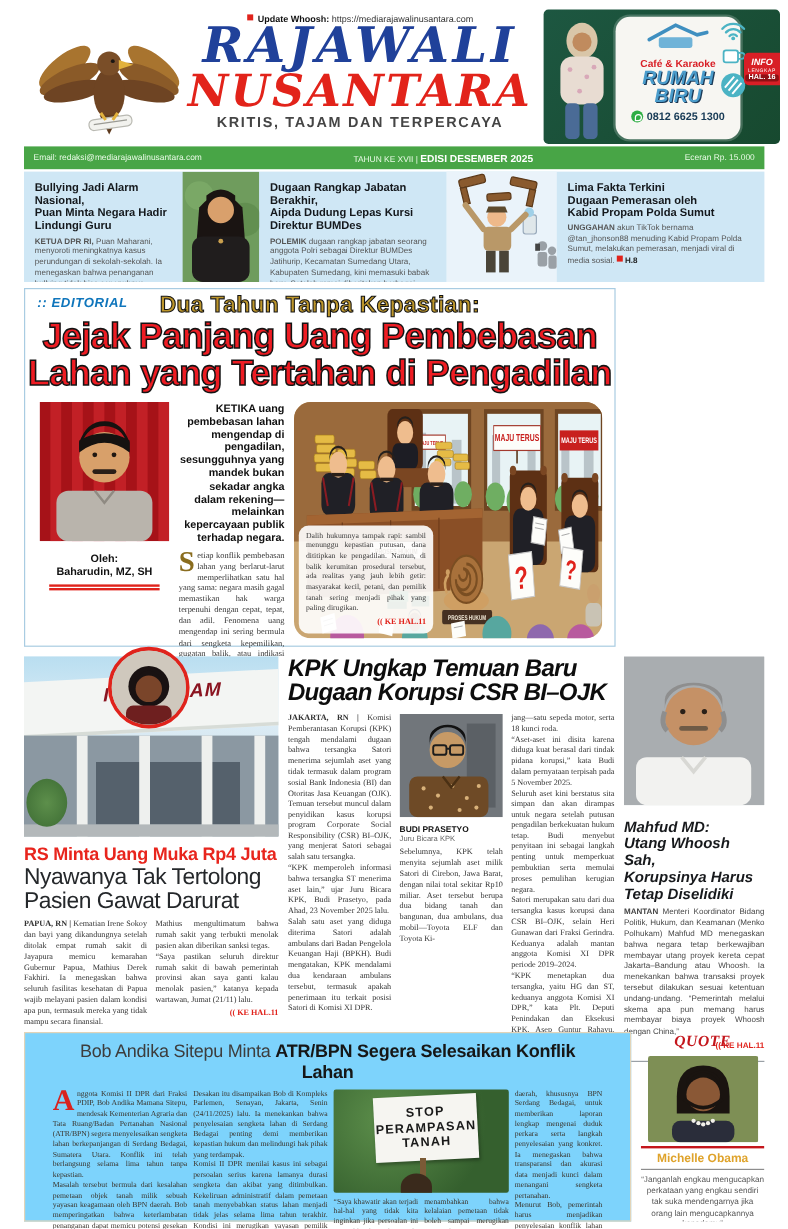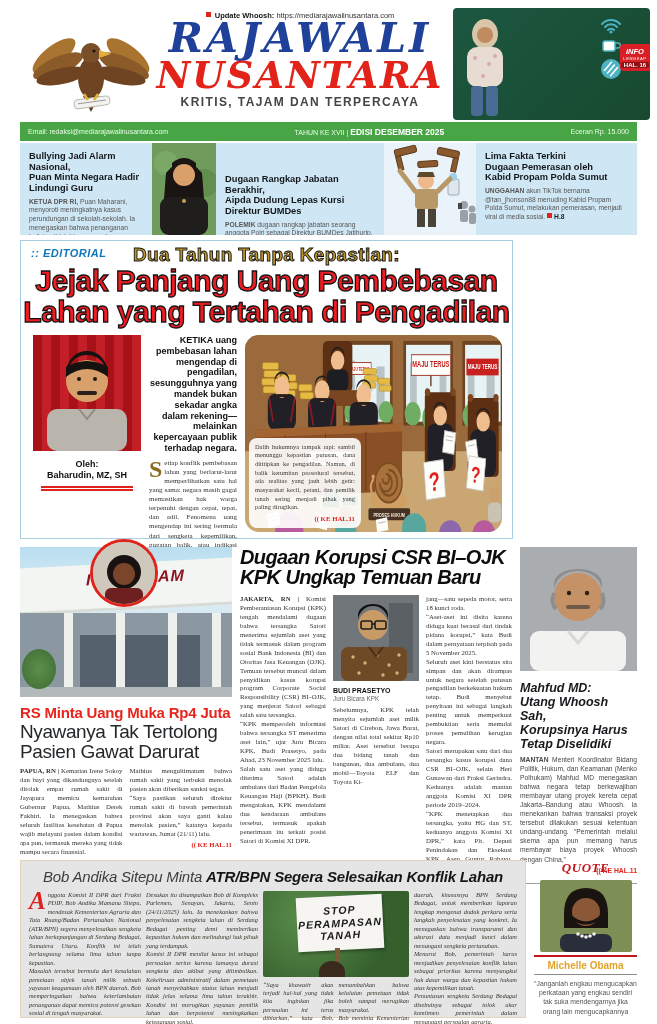--- a/index.html
+++ b/index.html
@@ -103,21 +103,21 @@
   .kpkcap1{font-weight:bold;font-size:7px;margin-top:2px;color:#111;}
   .kpkcap2{font-size:6.3px;color:#666;margin-bottom:3px;}
 
   .mahcol{flex:1;}
   .mahhead{font-weight:bold;font-style:italic;font-size:12.5px;line-height:1.12;color:#17191c;margin-top:6px;}
   .mahbody{margin-top:4px;font-size:6.7px;line-height:1.35;color:#474747;text-align:justify;}
   .mahdiv{border-bottom:1px solid #9aa0a6;margin-top:8px;}
 
   
   .botrow{left:20px;top:860px;width:617px;height:158px;display:flex;gap:8px;}
-  .beige{width:506px;flex:none;background:#e5e5e5;border:1px solid #e2d4b8;box-sizing:border-box;padding:5px 8px;font-style:italic;}
+  .beige{width:506px;flex:none;background:#7dd3fc;border:1px solid #e2d4b8;box-sizing:border-box;padding:5px 23px;}
   .bobhead{text-align:center;font-size:15px;color:#3d3d3d;margin:2px 0 6px;letter-spacing:-.2px;}
   .bobhead b{color:#161616;}
   .bobcols{display:flex;gap:5px;}
   .bobcols .c{font-size:6.4px;line-height:1.32;color:#3a342c;}
   .c1,.c2{width:112px;flex:none;}
   .c4{flex:1;}
   .midblk{width:146px;flex:none;}
   .dcA{float:left;font-size:25px;line-height:.8;font-weight:bold;color:#d8231f;padding-right:2px;font-family:"Liberation Serif",serif;}
   .protest{position:relative;width:146px;height:86px;background:radial-gradient(circle at 30% 30%,#5d8f4b,#35602e 70%);overflow:hidden;border-radius:2px;}
   .placard{position:absolute;left:34px;top:5px;width:86px;height:54px;background:#f6f5f1;transform:rotate(-3deg);
@@ -177,20 +177,33 @@
     <ellipse cx="26" cy="20" rx="13" ry="15" fill="#d9c6a8"></ellipse>
     <circle cx="26" cy="21" r="8" fill="#c08b5e"></circle>
     <rect x="8" y="33" width="36" height="40" rx="10" fill="#e8dcd2"></rect>
     <circle cx="16" cy="44" r="2" fill="#d8a8b8"></circle>
       <circle cx="30" cy="50" r="2" fill="#d8a8b8"></circle>
     <circle cx="24" cy="62" r="2" fill="#d8a8b8"></circle>
       <circle cx="36" cy="42" r="2" fill="#d8a8b8"></circle>
     <rect x="12" y="72" width="12" height="30" rx="4" fill="#4a6b96"></rect>
     <rect x="27" y="72" width="12" height="30" rx="4" fill="#4a6b96"></rect>
   </svg>
+  <div class="card">
+    <svg class="house" width="56" height="26" viewBox="0 0 56 26">
+      <path d="M4,16 L26,4 L44,12 L52,10" fill="none" stroke="#3f8fc0" stroke-width="3" stroke-linecap="round"></path>
+      <rect x="12" y="14" width="28" height="9" rx="2" fill="#6fb3d8"></rect>
+    </svg>
+    <div class="cat">Café &amp; Karaoke</div>
+    <div class="nm">RUMAH</div>
+    <div class="nm">BIRU</div>
+    <div class="phone">
+      <span class="wa"></span>
+      <span>0812 6625 1300</span>
+    </div>
+  </div>
   <div class="icons">
     <svg width="22" height="18" viewBox="0 0 22 18">
       <path d="M2,8 a12,12 0 0 1 18,0 M5,11 a8,8 0 0 1 12,0 M8,14 a4,4 0 0 1 6,0" fill="none" stroke="#4bb3c4" stroke-width="2" stroke-linecap="round"></path>
       <circle cx="11" cy="16" r="1.6" fill="#4bb3c4"></circle>
     </svg>
     <svg width="20" height="16" viewBox="0 0 20 16">
       <rect x="2" y="3" width="12" height="10" rx="2" fill="#fff" stroke="#4bb3c4" stroke-width="1.5"></rect>
       <path d="M14,5 h3 a2,2 0 0 1 0,5 h-3" fill="none" stroke="#4bb3c4" stroke-width="1.5"></path>
     </svg>
     <svg width="22" height="22" viewBox="0 0 22 22">
@@ -222,21 +235,21 @@
       <rect width="64" height="92" fill="#6f9c5d"></rect>
       <circle cx="14" cy="20" r="12" fill="#7fae6b" opacity=".7"></circle>
         <circle cx="52" cy="40" r="14" fill="#5d8a4c" opacity=".7"></circle>
       <path d="M14,30 q18,-22 36,0 l2,26 h-40 z" fill="#1a1412"></path>
       <circle cx="32" cy="32" r="11" fill="#d9a06c"></circle>
       <path d="M20,26 q12,-12 24,0 l0,-6 q-12,-10 -24,0 z" fill="#1a1412"></path>
       <rect x="8" y="54" width="48" height="38" rx="9" fill="#201d1d"></rect>
       <circle cx="32" cy="58" r="2" fill="#caa04e"></circle>
     </svg>
   </div>
-  <div class="titem" style="width:168px;margin-top:23px;">
+  <div class="titem" style="width:156px;">
     <h3 class="pre">Dugaan Rangkap Jabatan Berakhir,
 Aipda Dudung Lepas Kursi Direktur BUMDes</h3>
     <p><b>POLEMIK</b><span> dugaan rangkap jabatan seorang anggota Polri sebagai Direktur BUMDes Jatihurip, Kecamatan Sumedang Utara, Kabupaten Sumedang, kini memasuki babak baru. Setelah ramai diberitakan berbagai media. </span><span class="sq"></span><span class="pr">H.11</span></p>
   </div>
   <div class="cellcartoon">
     <svg width="92" height="92" viewBox="0 0 92 92">
       <g stroke="#5d3a1a" stroke-width="1" fill="#8a5a2e">
         <g transform="rotate(-14 24 14)">
             <rect x="12" y="4" width="22" height="7" rx="2"></rect>
             <rect x="12" y="11" width="5" height="14"></rect>
@@ -524,22 +537,22 @@
       <div class="c serif jus"><b>PAPUA, RN |</b><span> Kematian Irene Sokoy dan bayi yang dikandungnya setelah ditolak empat rumah sakit di Jayapura memicu kemarahan Gubernur Papua, Mathius Derek Fakhiri. Ia menegaskan bahwa seluruh fasilitas kesehatan di Papua wajib melayani pasien dalam kondisi apa pun, termasuk mereka yang tidak mampu secara finansial.</span></div>
       <div class="c serif jus"><span class="pre">Mathius mengultimatum bahwa rumah sakit yang terbukti menolak pasien akan diberikan sanksi tegas.
 “Saya pastikan seluruh direktur rumah sakit di bawah pemerintah provinsi akan saya ganti kalau menolak pasien,” katanya kepada wartawan, Jumat (21/11) lalu.</span>
         <div class="refline">(( KE HAL.11</div>
       </div>
     </div>
   </div>
 
   <div class="kpkcol">
     <div class="kpkhead">
+      <div>KPK Ungkap Temuan Baru</div>
       <div>Dugaan Korupsi CSR BI–OJK</div>
-      <div>KPK Ungkap Temuan Baru</div>
     </div>
     <div class="kpkcols">
       <div class="c serif jus"><b>JAKARTA, RN |</b><span class="pre"> Komisi Pemberantasan Korupsi (KPK) tengah mendalami dugaan bahwa tersangka Satori menerima sejumlah aset yang tidak termasuk dalam program sosial Bank Indonesia (BI) dan Otoritas Jasa Keuangan (OJK). Temuan tersebut muncul dalam penyidikan kasus korupsi program Corporate Social Responsibility (CSR) BI–OJK, yang menjerat Satori sebagai salah satu tersangka.
 “KPK memperoleh informasi bahwa tersangka ST menerima aset lain,” ujar Juru Bicara KPK, Budi Prasetyo, pada Ahad, 23 November 2025 lalu.
 Salah satu aset yang diduga diterima Satori adalah ambulans dari Badan Pengelola Keuangan Haji (BPKH). Budi mengatakan, KPK mendalami dua kendaraan ambulans tersebut, termasuk apakah penerimaan itu terkait posisi Satori di Komisi XI DPR.</span></div>
       <div class="c">
         <svg width="86" height="86" viewBox="0 0 86 86">
           <rect width="86" height="86" fill="#71767b"></rect>
           <rect x="56" y="8" width="24" height="70" fill="#5b6065"></rect>
           <circle cx="40" cy="30" r="15" fill="#c79a66"></circle>

